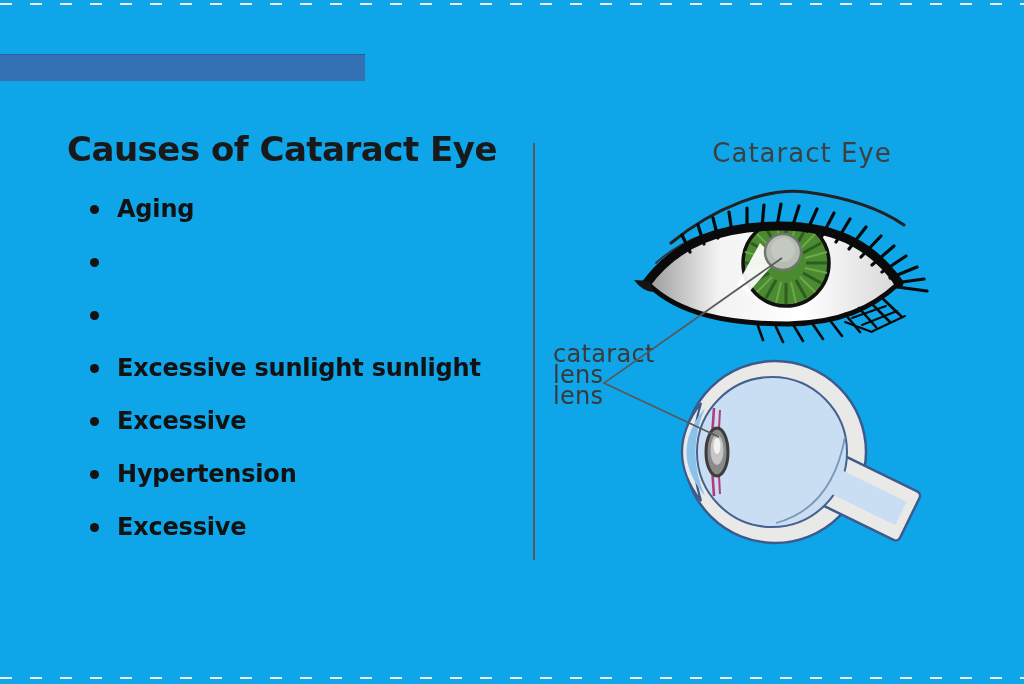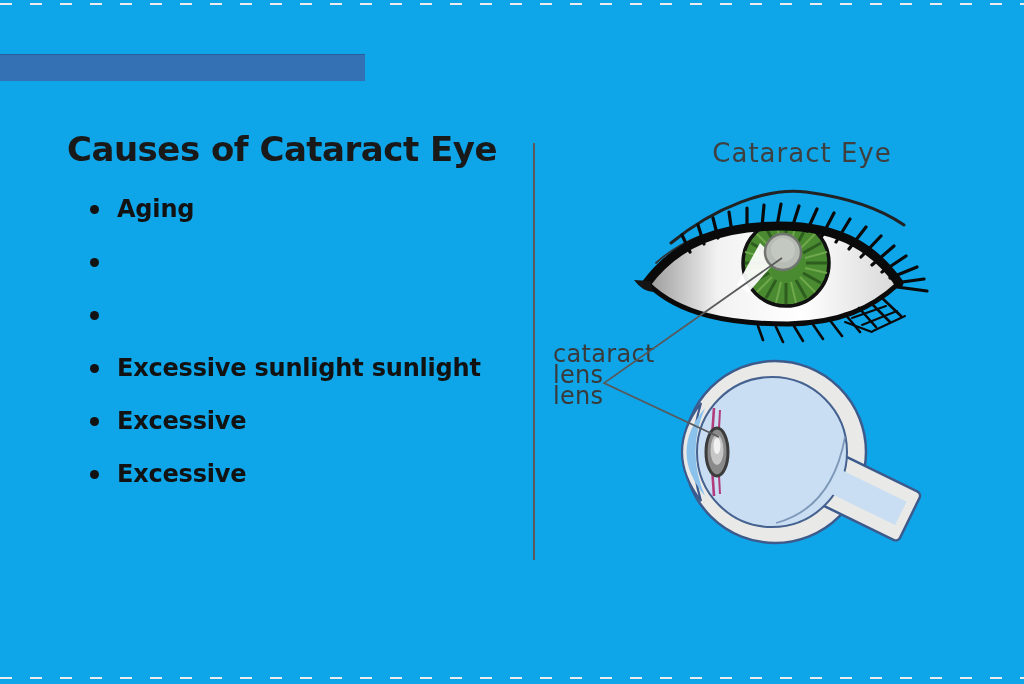--- a/index.html
+++ b/index.html
@@ -63,20 +63,24 @@
     <li>
         <span class="bullet-dot"></span>
       </li>
     <li>
         <span class="bullet-dot"></span>
         <span>Excessive sunlight sunlight</span>
       </li>
     <li>
         <span class="bullet-dot"></span>
         <span>Excessive</span>
+      </li>
+    <li>
+        <span class="bullet-dot"></span>
+        <span>Hypertension</span>
       </li>
     <li>
         <span class="bullet-dot"></span>
         <span>Excessive</span>
       </li>
   </ul>
 
   <div class="v-divider"></div>
 
   <div class="diagram-heading">Cataract Eye</div>

